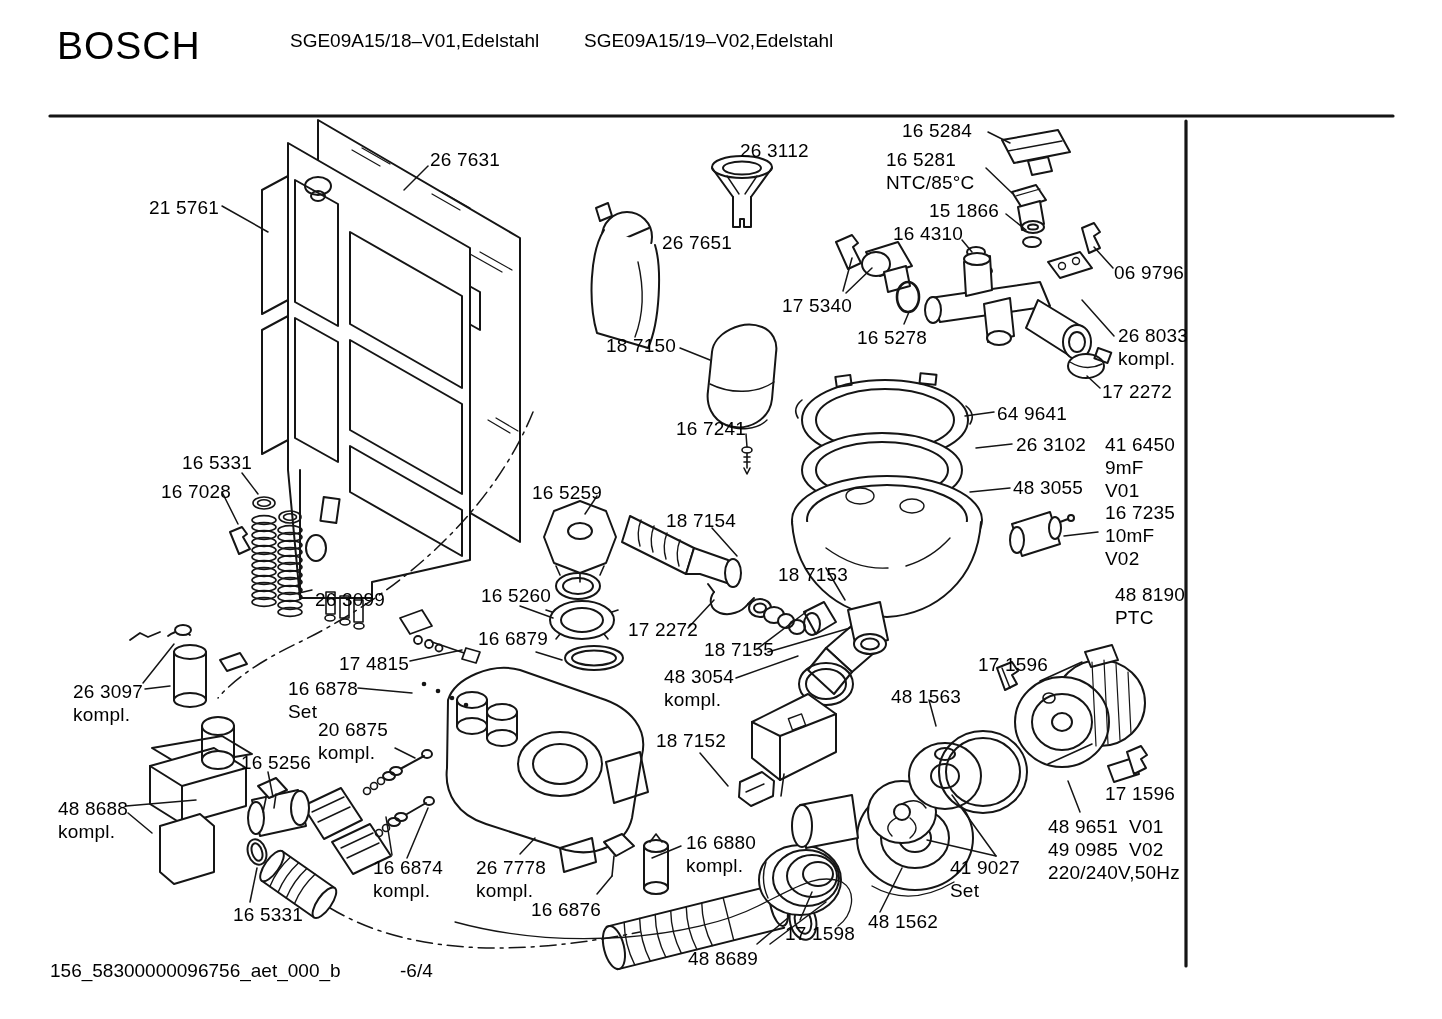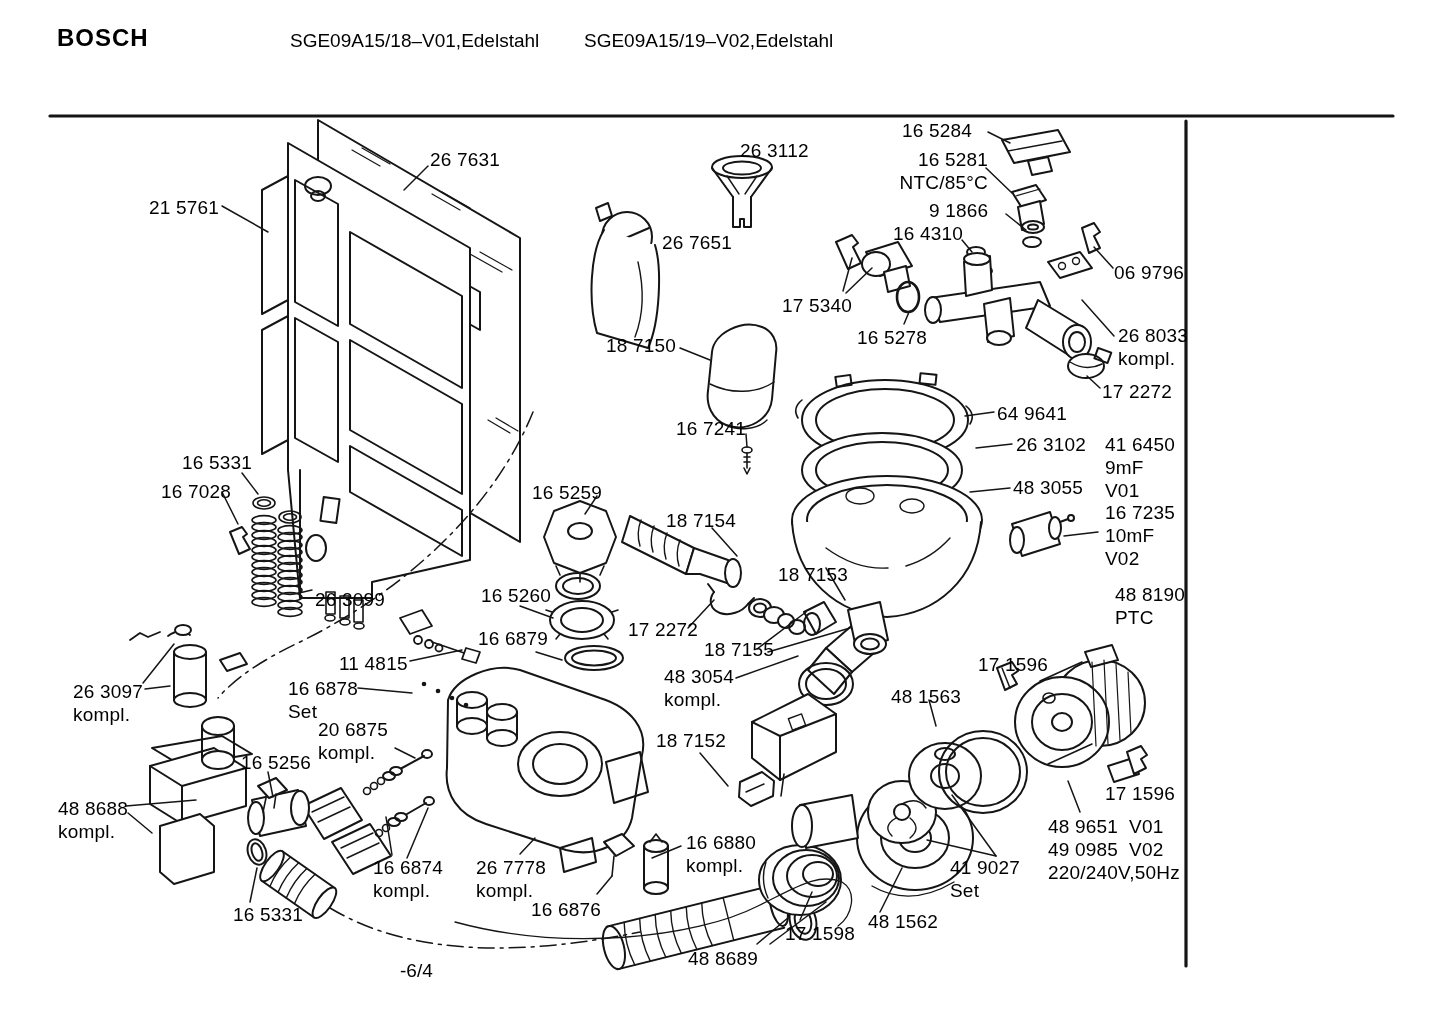--- a/index.html
+++ b/index.html
@@ -1,23 +1,23 @@
 <!DOCTYPE html>
 <html><head>
 <meta charset="utf-8">
 <style>
   html,body{margin:0;padding:0;background:#fff}
   .page{position:relative;width:1442px;height:1019px;background:#fff;overflow:hidden;
         font-family:"Liberation Sans",sans-serif;color:#000}
-  .hdr-brand{position:absolute;left:57px;top:24px;font-size:24px;font-weight:700;letter-spacing:1px}
+  .hdr-brand{position:absolute;left:57px;top:24px;font-size:39px;font-weight:400;letter-spacing:1px}
   .hdr-model{position:absolute;top:30px;font-size:19px}
   .hdr-right{position:absolute;left:1148px;top:30px;font-size:19px;line-height:24px}
   .ftr{position:absolute;top:960px;font-size:19px}
   .lbl{position:absolute;font-size:19px;line-height:23px;white-space:pre-line;letter-spacing:.2px}
-  .ra{width:102px;text-align:right}
+  .ra{width:102px;}
   svg.art{position:absolute;left:0;top:0}
 </style>
 </head>
 <body>
 
 <div class="page">
 
   <svg class="art" width="1442" height="1019" viewBox="0 0 1442 1019">
     <defs>
       <g id="coil">
@@ -465,21 +465,21 @@
   <div class="hdr-brand">BOSCH</div>
   <div class="hdr-model" style="left:290px">SGE09A15/18–V01,Edelstahl</div>
   <div class="hdr-model" style="left:584px">SGE09A15/19–V02,Edelstahl</div>
 
   <div class="lbl" style="left:430px;top:148px">26 7631</div>
   <div class="lbl" style="left:149px;top:196px">21 5761</div>
   <div class="lbl" style="left:740px;top:139px">26 3112</div>
   <div class="lbl" style="left:902px;top:119px">16 5284</div>
   <div class="lbl ra" style="left:886px;top:148px">16 5281
 NTC/85°C</div>
-  <div class="lbl" style="left:929px;top:199px">9 1866</div>
+  <div class="lbl" style="left:929px;top:199px">15 1866</div>
   <div class="lbl" style="left:893px;top:222px">16 4310</div>
   <div class="lbl" style="left:1114px;top:261px">06 9796</div>
   <div class="lbl" style="left:782px;top:294px">17 5340</div>
   <div class="lbl" style="left:662px;top:231px">26 7651</div>
   <div class="lbl" style="left:857px;top:326px">16 5278</div>
   <div class="lbl" style="left:1118px;top:324px">26 8033
 kompl.</div>
   <div class="lbl" style="left:1102px;top:380px">17 2272</div>
   <div class="lbl" style="left:606px;top:334px">18 7150</div>
   <div class="lbl" style="left:997px;top:402px">64 9641</div>
@@ -497,21 +497,21 @@
   <div class="lbl" style="left:778px;top:563px">18 7153</div>
   <div class="lbl" style="left:1115px;top:583px">48 8190
 PTC</div>
   <div class="lbl" style="left:182px;top:451px">16 5331</div>
   <div class="lbl" style="left:161px;top:480px">16 7028</div>
   <div class="lbl" style="left:481px;top:584px">16 5260</div>
   <div class="lbl" style="left:315px;top:588px">26 3099</div>
   <div class="lbl" style="left:628px;top:618px">17 2272</div>
   <div class="lbl" style="left:478px;top:627px">16 6879</div>
   <div class="lbl" style="left:704px;top:638px">18 7155</div>
-  <div class="lbl" style="left:339px;top:652px">11 4815</div>
+  <div class="lbl" style="left:339px;top:652px">17 4815</div>
   <div class="lbl" style="left:664px;top:665px">48 3054
 kompl.</div>
   <div class="lbl" style="left:891px;top:685px">48 1563</div>
   <div class="lbl" style="left:978px;top:653px">17 1596</div>
   <div class="lbl" style="left:288px;top:677px">16 6878
 Set</div>
   <div class="lbl" style="left:73px;top:680px">26 3097
 kompl.</div>
   <div class="lbl" style="left:318px;top:718px">20 6875
 kompl.</div>
@@ -530,15 +530,16 @@
   <div class="lbl" style="left:1048px;top:815px">48 9651&nbsp; V01</div>
   <div class="lbl" style="left:1048px;top:838px">49 0985&nbsp; V02</div>
   <div class="lbl" style="left:1048px;top:861px">220/240V,50Hz</div>
   <div class="lbl" style="left:950px;top:856px">41 9027
 Set</div>
   <div class="lbl" style="left:233px;top:903px">16 5331</div>
   <div class="lbl" style="left:785px;top:922px">17 1598</div>
   <div class="lbl" style="left:868px;top:910px">48 1562</div>
   <div class="lbl" style="left:688px;top:947px">48 8689</div>
 
+  <div class="ftr" style="left:50px">156_58300000096756_aet_000_b</div>
   <div class="ftr" style="left:400px">-6/4</div>
 
 </div>
 
 </body></html>

